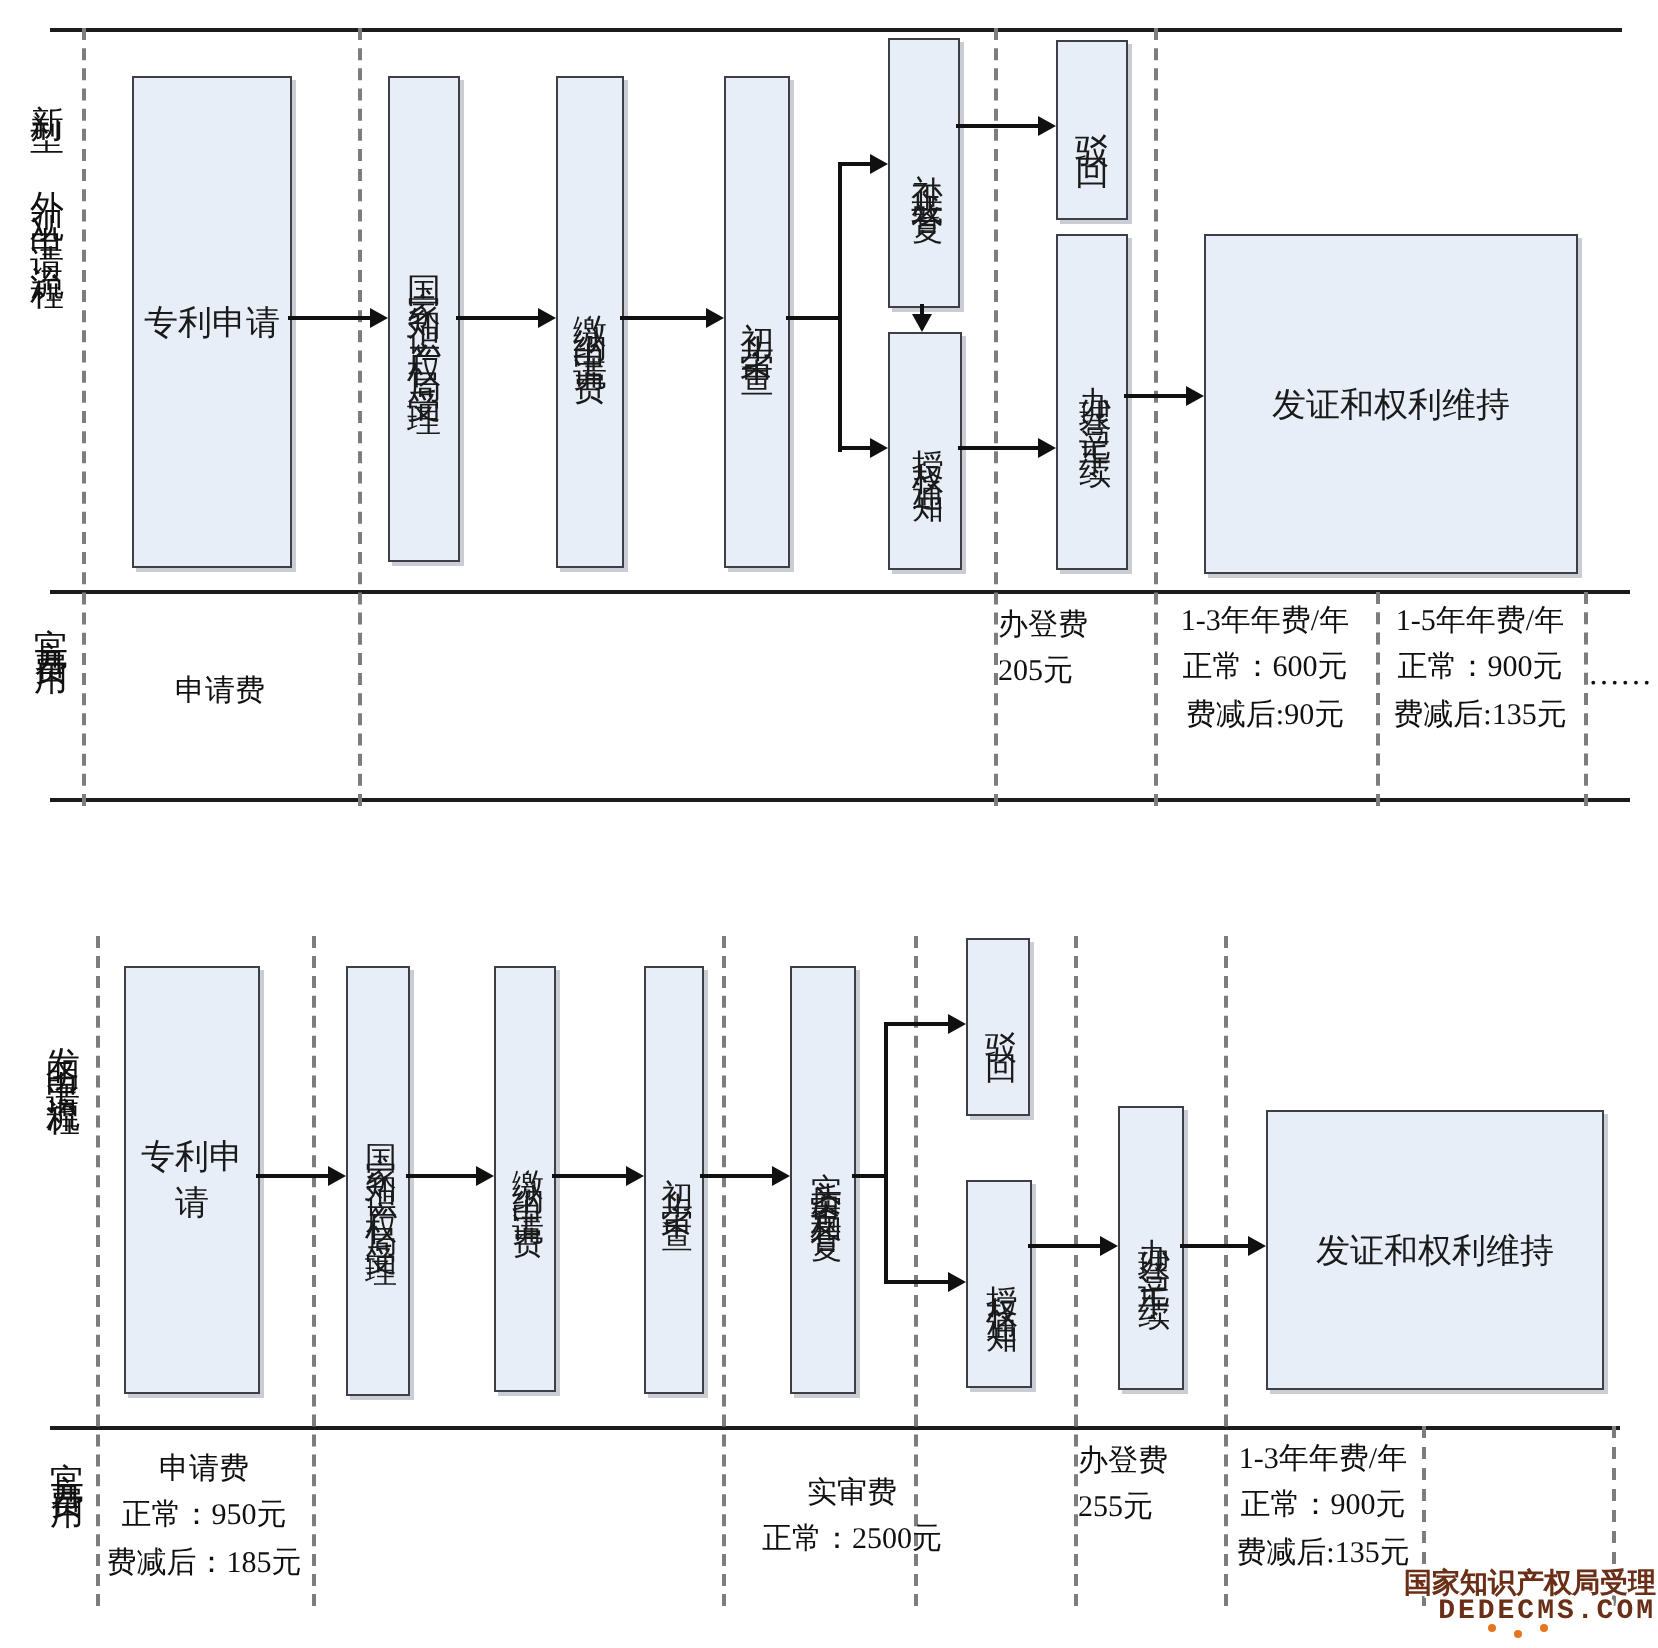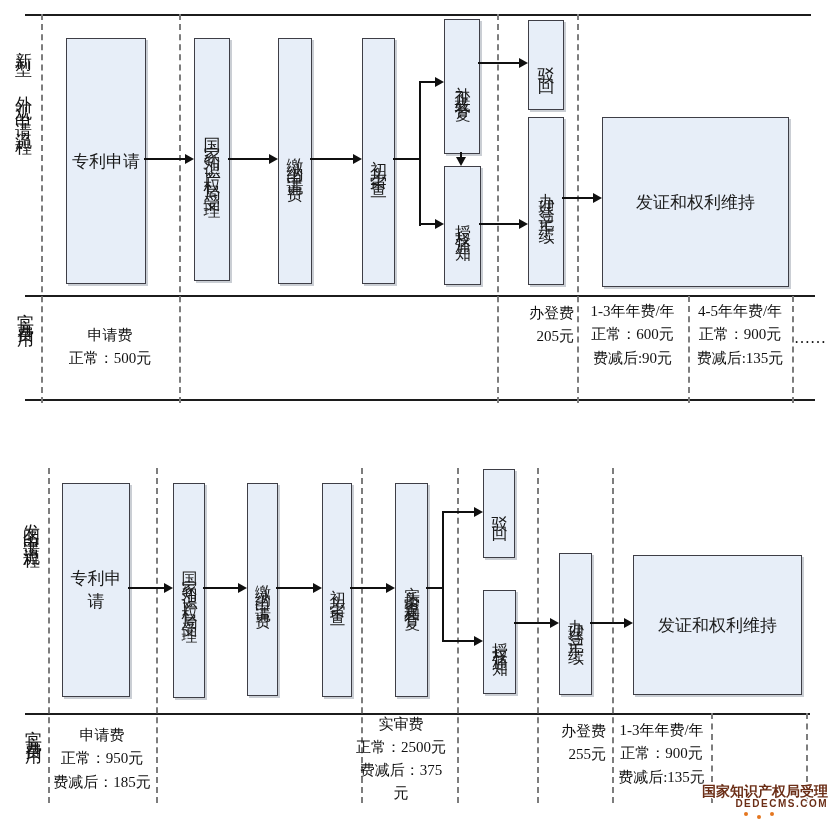--- a/index.html
+++ b/index.html
@@ -22,29 +22,29 @@
   .seg{position:absolute;height:2px;background:#101010;}
   .vseg{position:absolute;width:2px;background:#101010;}
   .hr{position:absolute;width:0;height:0;border-top:5px solid transparent;
       border-bottom:5px solid transparent;border-left:9px solid #101010;}
   .hd{position:absolute;width:0;height:0;border-left:5px solid transparent;
       border-right:5px solid transparent;border-top:9px solid #101010;}
   
   .fee{position:absolute;display:flex;flex-direction:column;text-align:center;
        font-size:15px;line-height:1.55;color:#101010;}
   .fee.center{justify-content:center;}
-  .fee.right{text-align:right;}
+  .fee.right{text-align:left;}
   .ellipsis{position:absolute;font-size:16px;color:#101010;}
   
   .wm{position:absolute;left:694px;top:784px;width:134px;text-align:right;
       font-family:"Liberation Sans","DejaVu Sans",sans-serif;font-weight:bold;
       color:#6b2e16;line-height:1.05;
       text-shadow:1px 0 #fff,-1px 0 #fff,0 1px #fff,0 -1px #fff,1px 1px #fff,-1px -1px #fff,1px -1px #fff,-1px 1px #fff;}
   .wm .l1{font-size:14px;display:block;}
-  .wm .l2{font-size:10px;display:block;letter-spacing:1.5px;}
+  .wm .l2{font-size:14px;display:block;letter-spacing:1.5px;font-family:Liberation Mono, monospace;}
   .wdot{position:absolute;width:4px;height:4px;border-radius:50%;background:#e4761f;}
 </style>
 </head>
 <body>
 
 <div id="root">
 
   <div class="hl" style="left:25px;top:14px;width:786px"></div>
   <div class="hl" style="left:25px;top:295px;width:790px"></div>
   <div class="hl" style="left:25px;top:399px;width:790px"></div>
@@ -85,33 +85,32 @@
   <div class="hr" style="left:519px;top:58px"></div>
   <div class="vseg" style="left:460px;top:152px;height:6px"></div>
   <div class="hd" style="left:456px;top:157px"></div>
   <div class="seg" style="left:479px;top:223px;width:40px"></div>
   <div class="hr" style="left:519px;top:219px"></div>
   <div class="seg" style="left:562px;top:197px;width:31px"></div>
   <div class="hr" style="left:593px;top:193px"></div>
 
   <div class="fee center" style="left:43px;top:298px;width:134px;height:98px">
     <span>申请费</span>
-    <span>正常：500元</span>
   </div>
   <div class="fee right" style="left:499px;top:302px;width:75px;padding-right:2px">
     <span>办登费</span>
     <span>205元</span>
   </div>
   <div class="fee" style="left:579px;top:300px;width:107px">
     <span>1-3年年费/年</span>
     <span>正常：600元</span>
     <span>费减后:90元</span>
   </div>
   <div class="fee" style="left:690px;top:300px;width:100px">
-    <span>4-5年年费/年</span>
+    <span>1-5年年费/年</span>
     <span>正常：900元</span>
     <span>费减后:135元</span>
   </div>
   <div class="ellipsis" style="left:794px;top:329px">……</div>
 
   <div class="hl" style="left:25px;top:713px;width:785px"></div>
 
   <div class="vd" style="left:48px;top:468px;height:335px"></div>
   <div class="vd" style="left:156px;top:468px;height:335px"></div>
   <div class="vd" style="left:361px;top:468px;height:335px"></div>
@@ -151,24 +150,23 @@
   <div class="seg" style="left:514px;top:622px;width:36px"></div>
   <div class="hr" style="left:550px;top:618px"></div>
   <div class="seg" style="left:590px;top:622px;width:34px"></div>
   <div class="hr" style="left:624px;top:618px"></div>
 
   <div class="fee center" style="left:50px;top:714px;width:104px;height:90px">
     <span>申请费</span>
     <span>正常：950元</span>
     <span>费减后：185元</span>
   </div>
-  <div class="fee center" style="left:355px;top:714px;width:92px;height:90px">
+  <div class="fee center" style="left:380px;top:714px;width:92px;height:90px">
     <span>实审费</span>
     <span>正常：2500元</span>
-    <span>费减后：375元</span>
   </div>
   <div class="fee right" style="left:539px;top:720px;width:67px;padding-right:5px">
     <span>办登费</span>
     <span>255元</span>
   </div>
   <div class="fee" style="left:614px;top:719px;width:95px">
     <span>1-3年年费/年</span>
     <span>正常：900元</span>
     <span>费减后:135元</span>
   </div>

